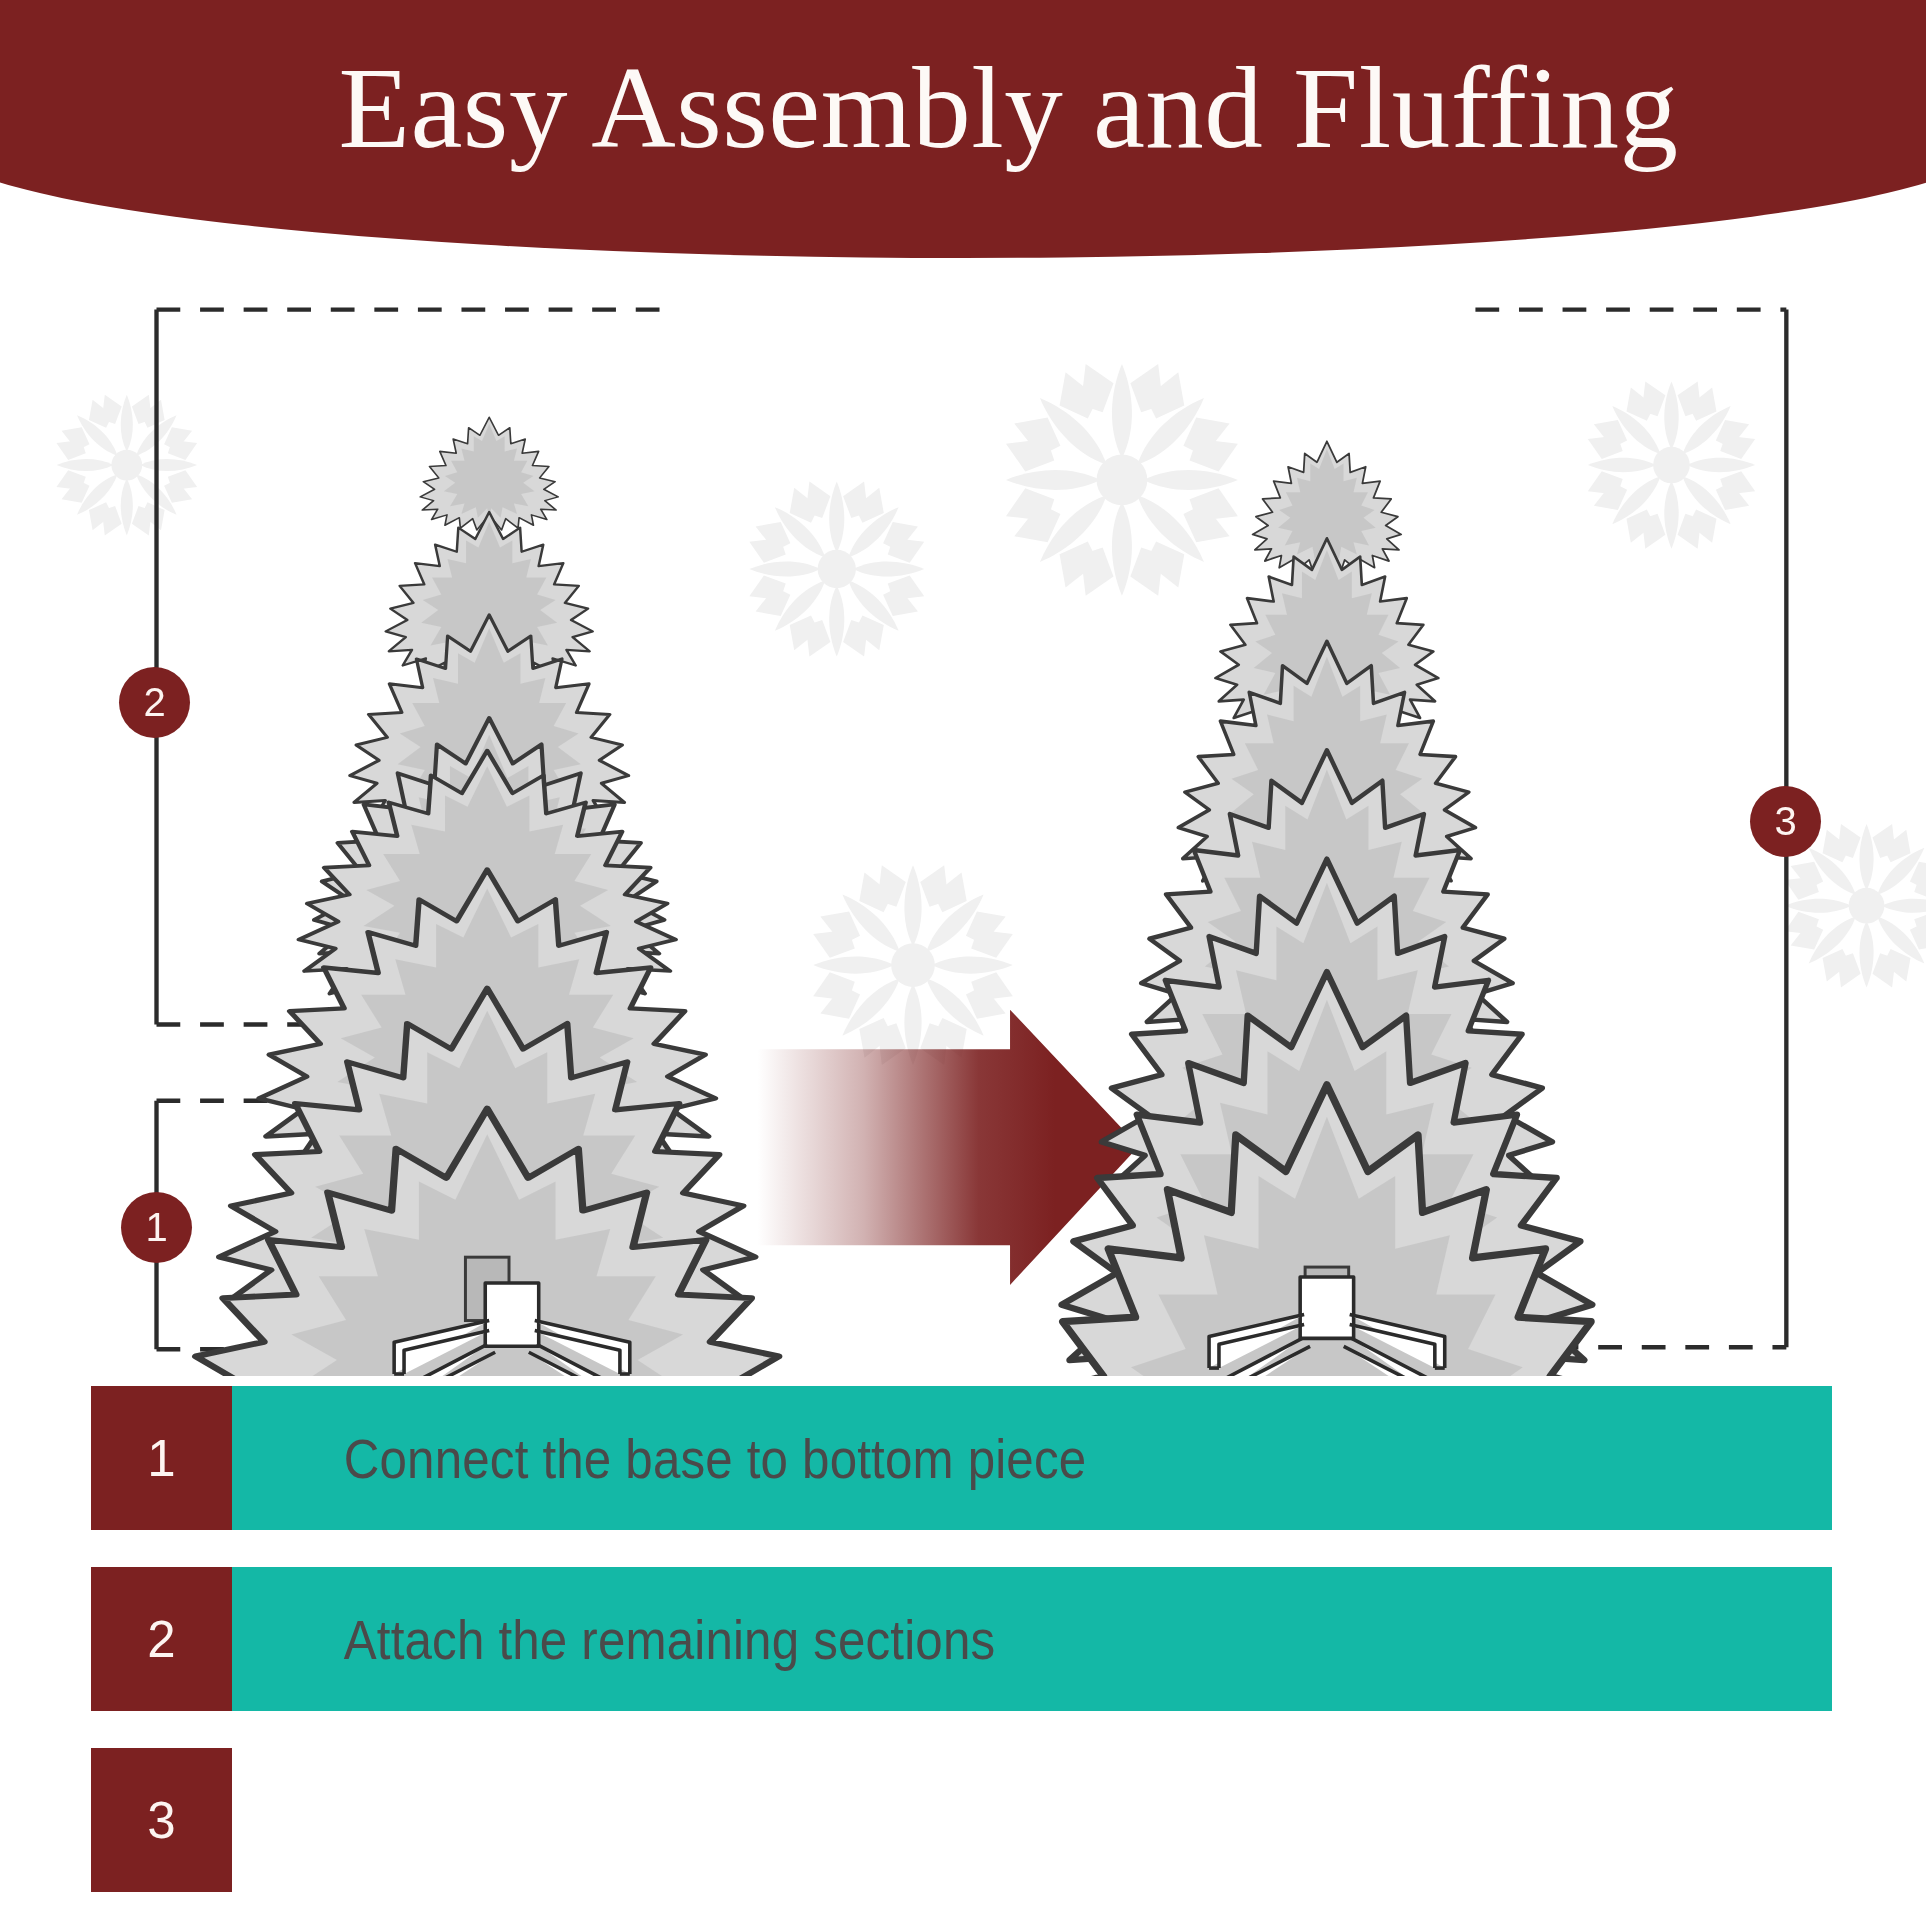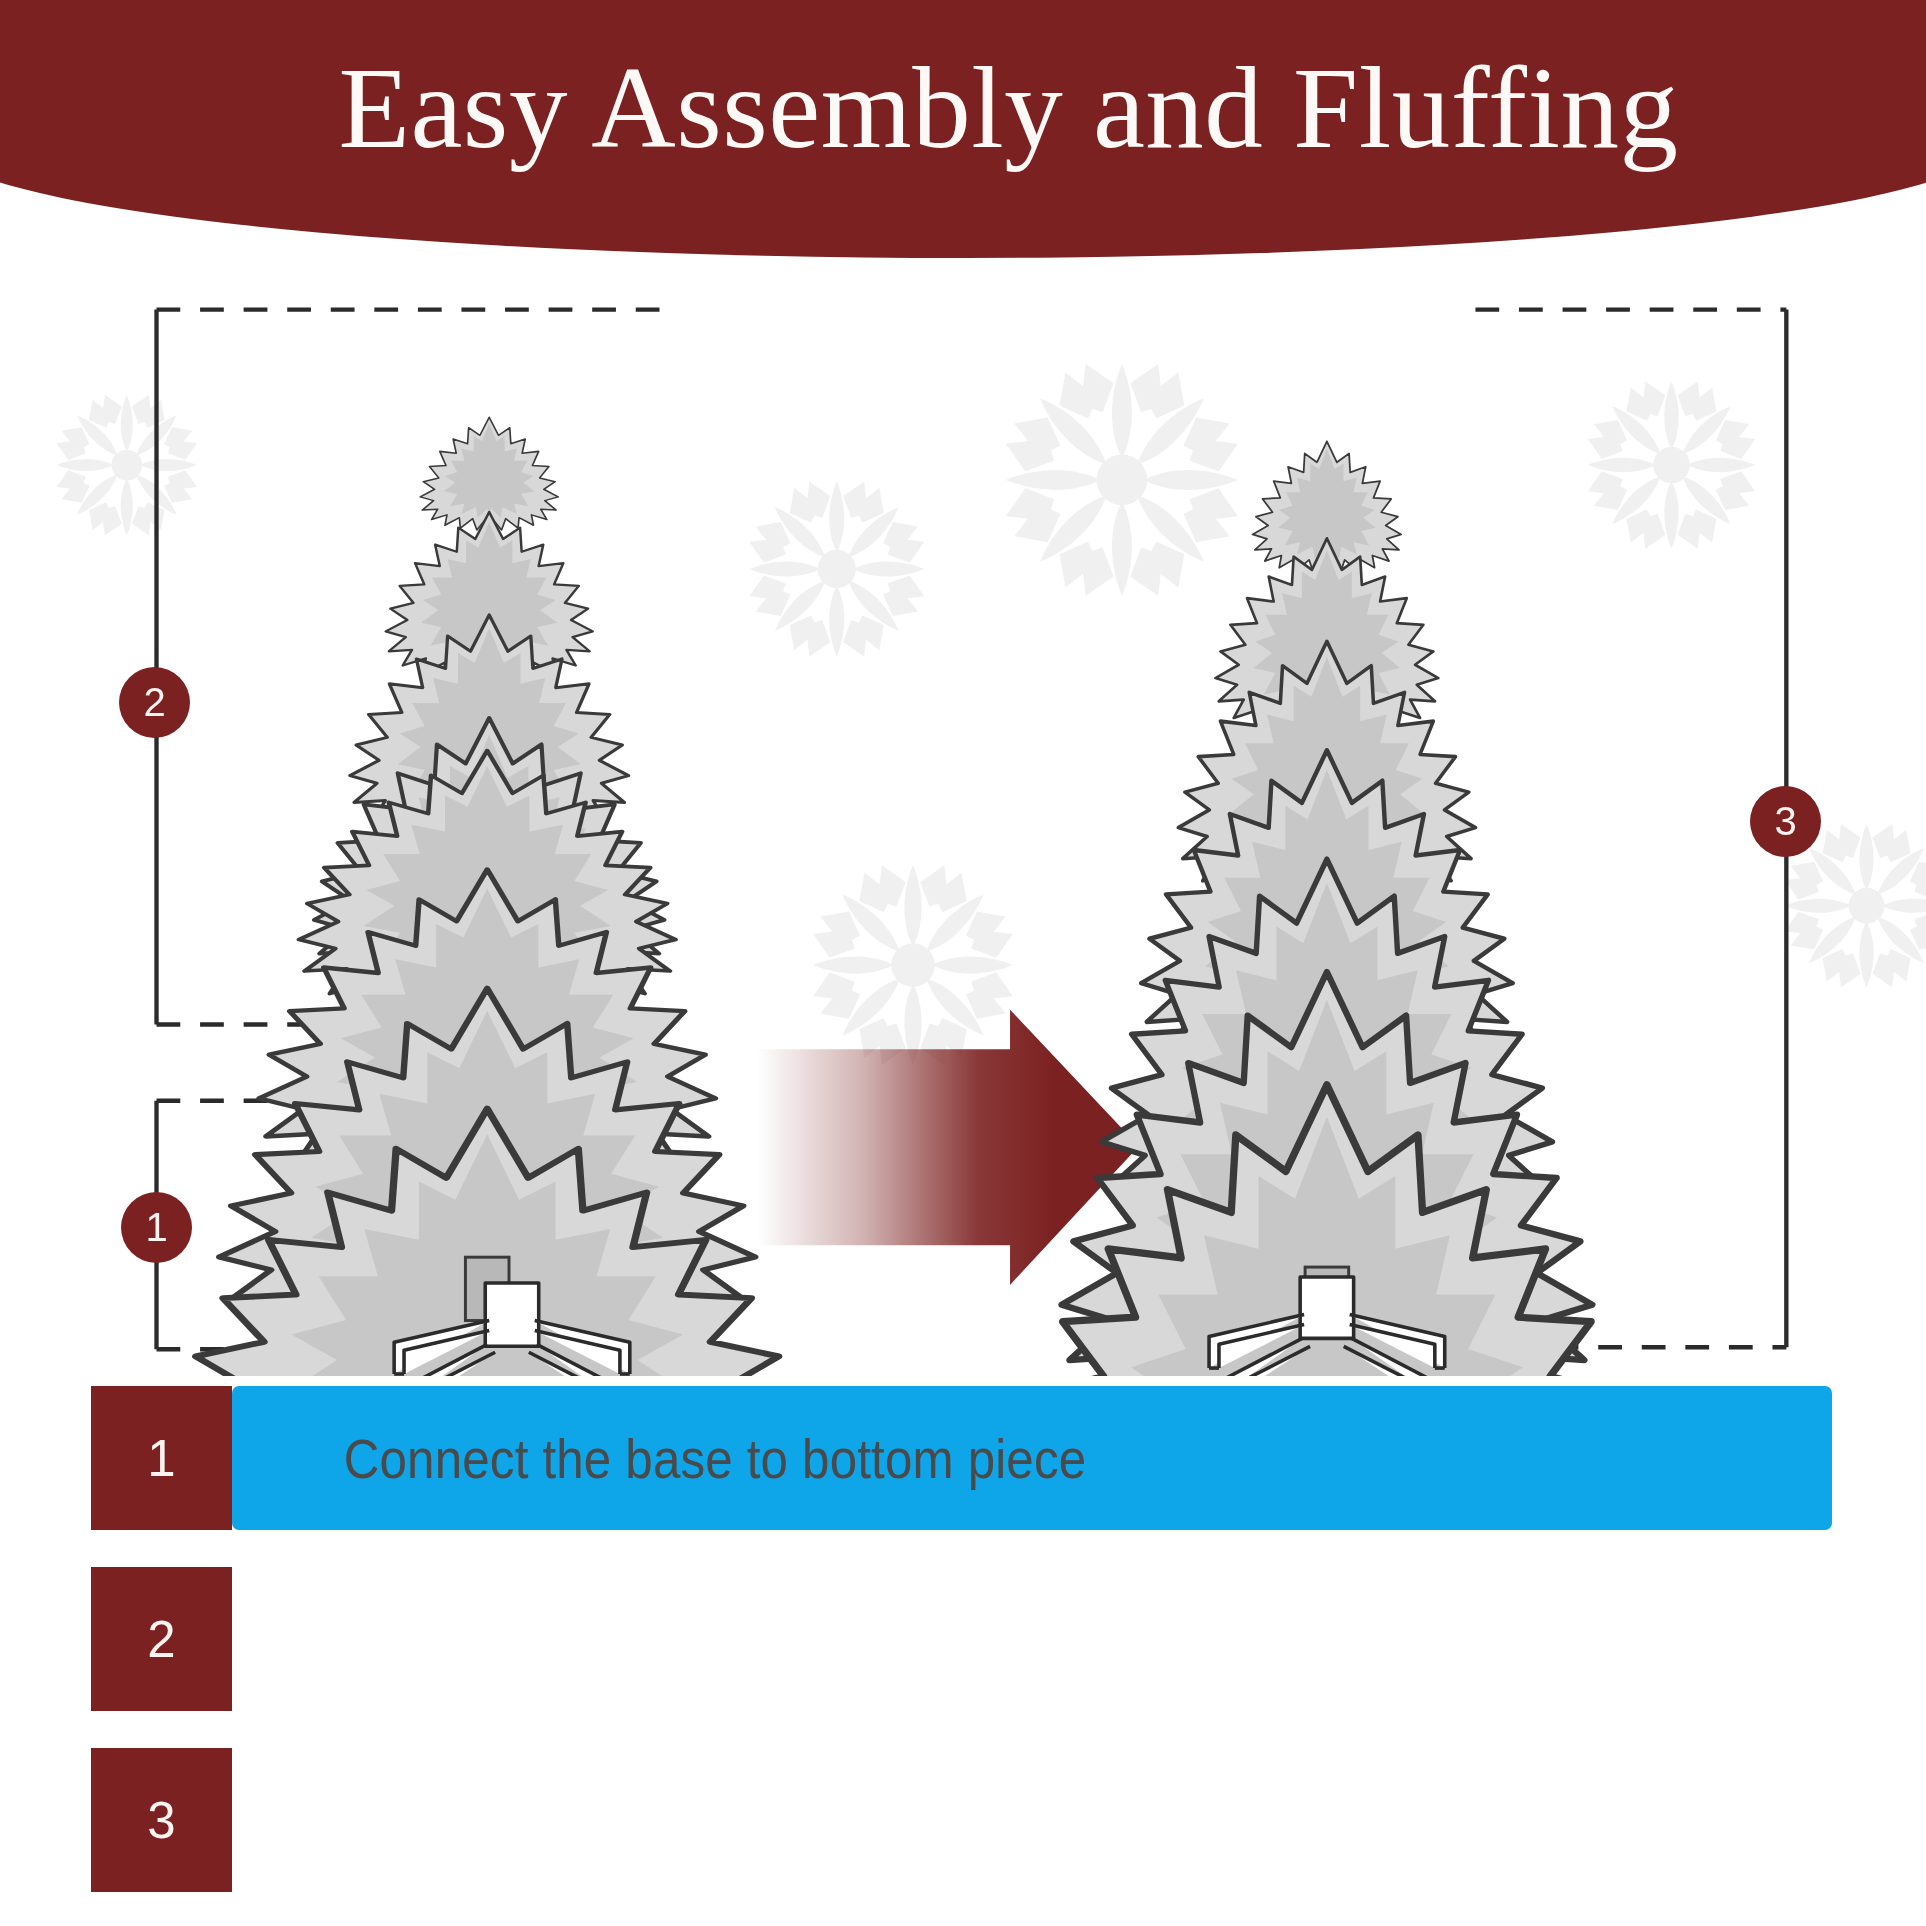--- a/index.html
+++ b/index.html
@@ -98,24 +98,23 @@
     font-family: "Liberation Sans", sans-serif;
     font-size: 51px;
     display: flex;
     align-items: center;
     justify-content: center;
     flex: 0 0 141px;
   }
   .step-bar {
     flex: 1 1 auto;
     margin-right: 95px;
-    background: #0ea5e9;
+    background: #14b8a6;
     display: flex;
     align-items: center;
-    border-radius: 7px;
   }
   .step-text {
     padding-left: 127px;
     color: #4a4a4a;
     font-family: "Liberation Sans", sans-serif;
     font-size: 56px;
     letter-spacing: 0.2px;
     transform: scaleX(0.88);
     transform-origin: left center;
     white-space: nowrap;
@@ -285,20 +284,23 @@
 
     <div class="step-row">
       <div class="step-num">1</div>
       <div class="step-bar">
         <span class="step-text">Connect the base to bottom piece</span>
       </div>
     </div>
 
     <div class="step-row">
       <div class="step-num">2</div>
+      <div class="step-bar">
+        <span class="step-text">Attach the remaining sections</span>
+      </div>
     </div>
 
     <div class="step-row">
       <div class="step-num">3</div>
     </div>
 
   </div>
 
 </div>
 

